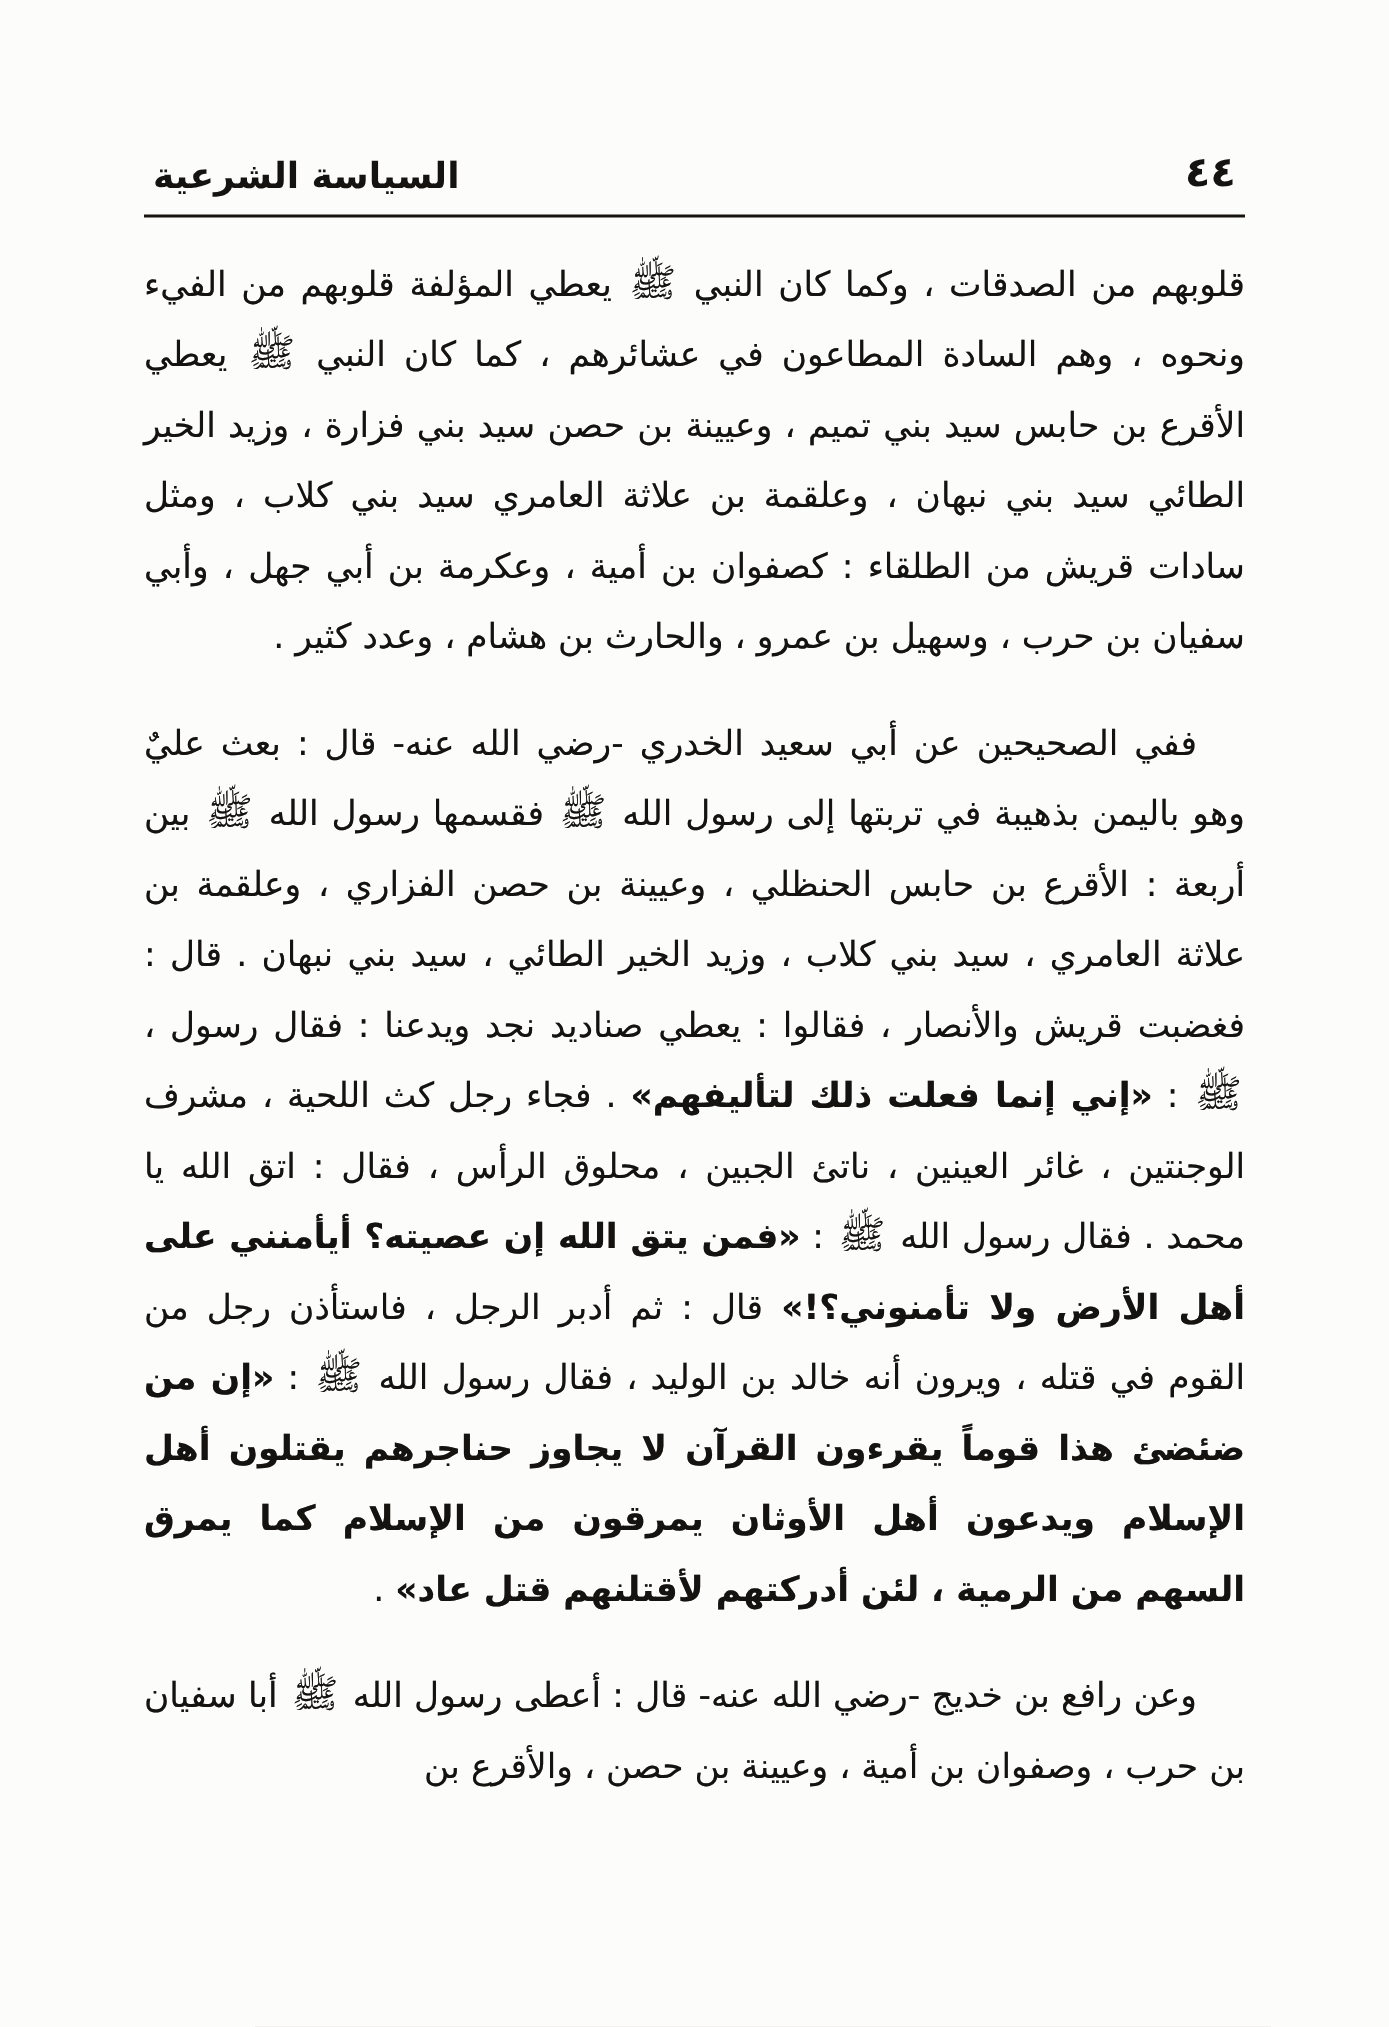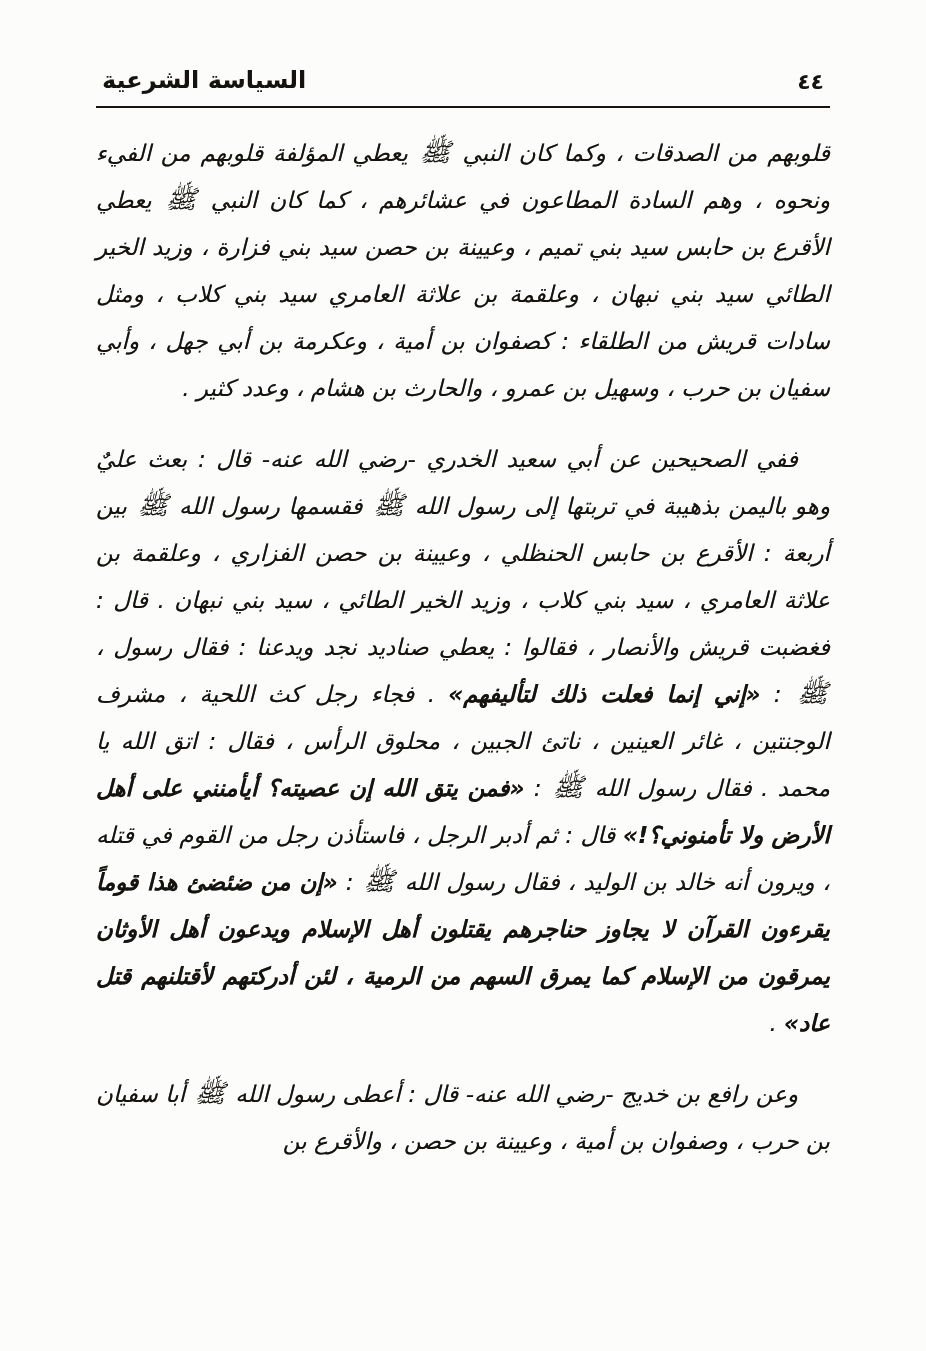--- a/index.html
+++ b/index.html
@@ -20,40 +20,40 @@
     color: #151310;
     overflow: hidden;
   }
   .header {
     display: flex;
     justify-content: space-between;
     align-items: flex-end;
     padding: 0 6px 12px 6px;
   }
   .page-number {
-    font-size: 22px;
+    font-size: 28px;
     font-weight: bold;
     letter-spacing: 1px;
+    margin-top: 32px;
   }
   .book-title {
     font-size: 24px;
     font-weight: bold;
   }
   .header-rule {
     height: 2px;
     background: #17140f;
     margin: 0 0 2px 0;
   }
   .body-text {
     margin-top: 22px;
     font-size: 23px;
     line-height: 47px;
     text-align: justify;
     text-shadow: 0 0 0.4px rgba(20,18,14,0.55);
-    font-style: italic;
   }
   .body-text p.para {
     margin: 0 0 24px 0;
   }
   .body-text p.para.indent {
     text-indent: 32px;
   }
   .seg { font-weight: normal; }
   .seg.bold { font-weight: bold; }
   .saws {

